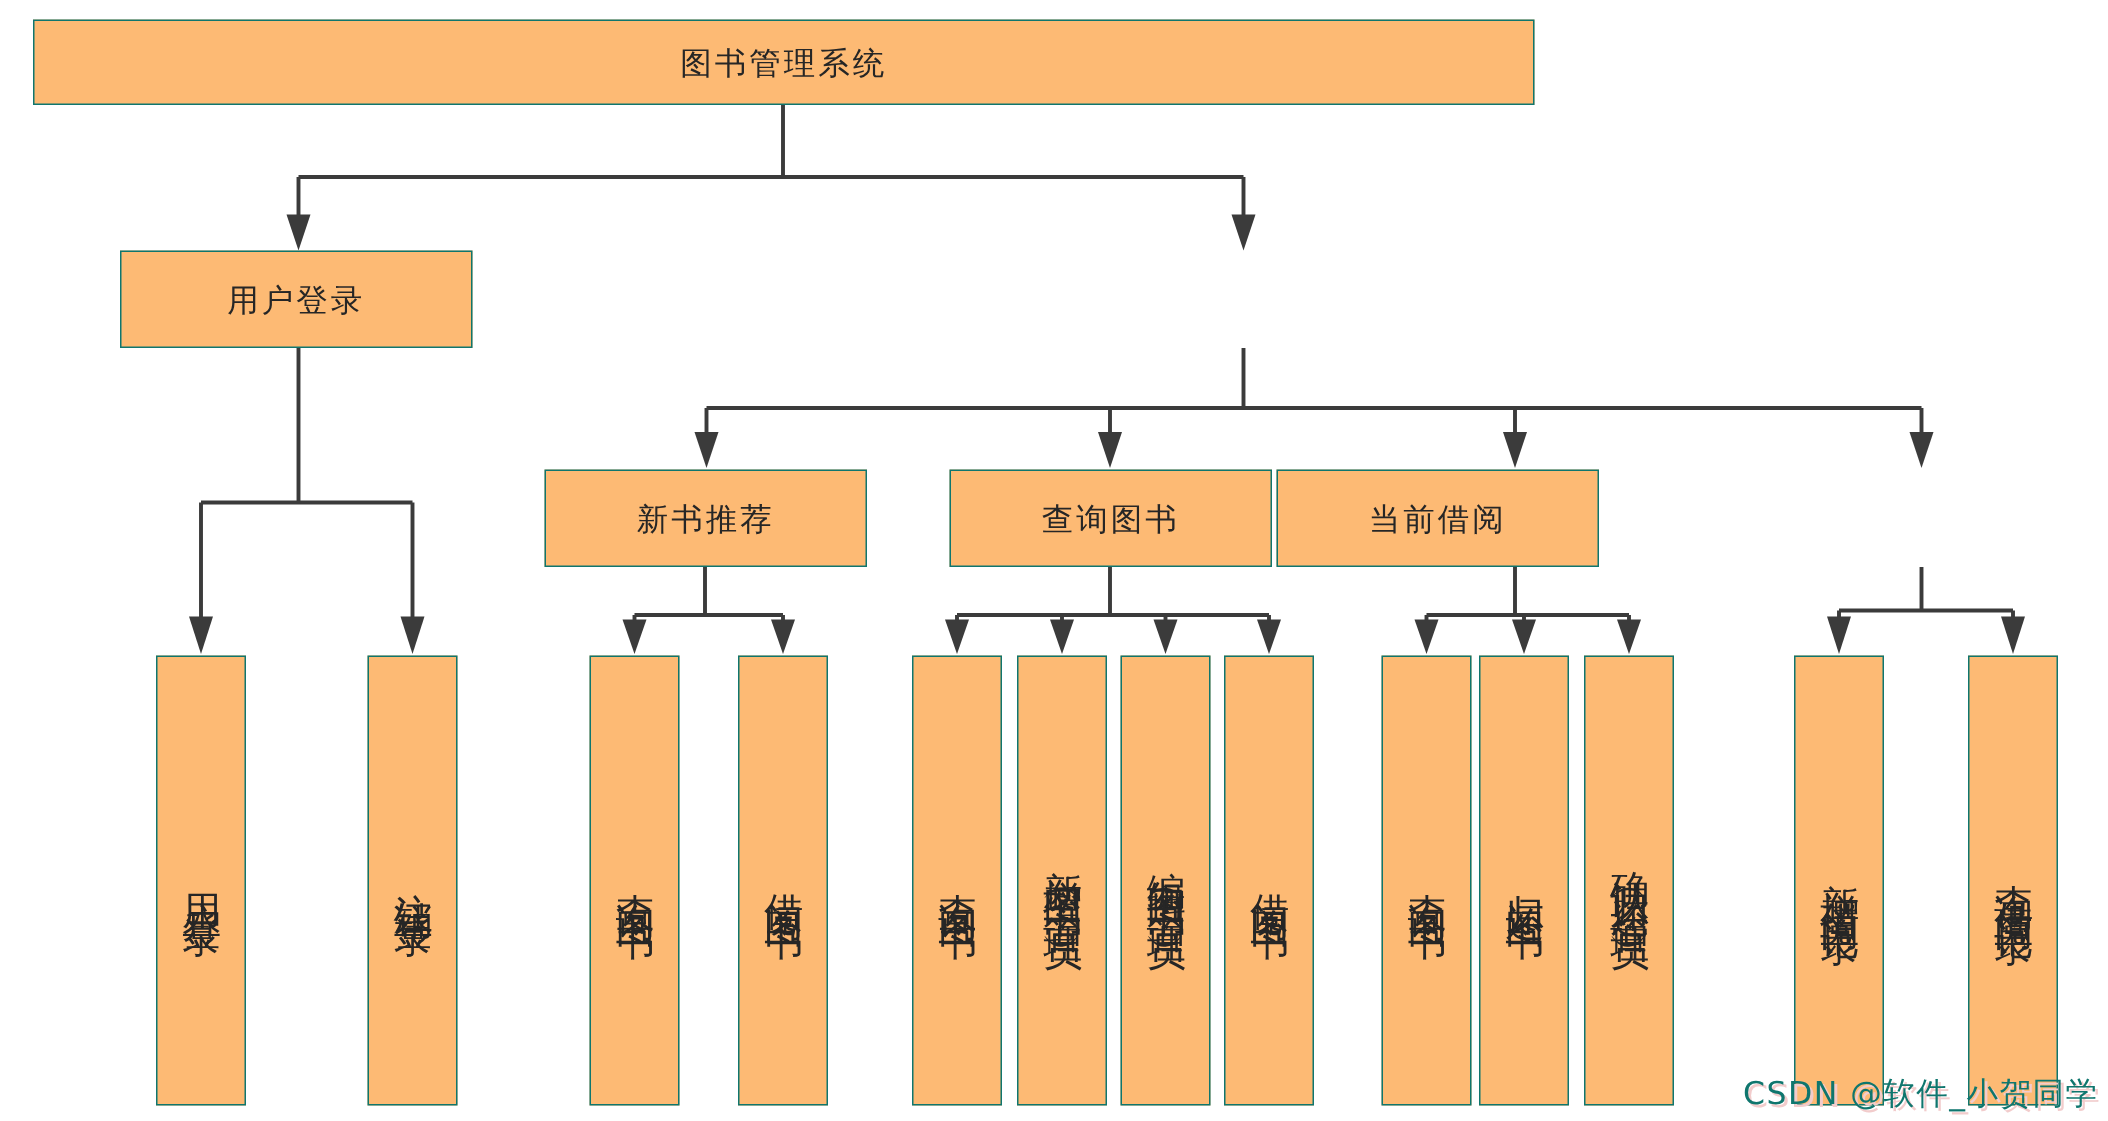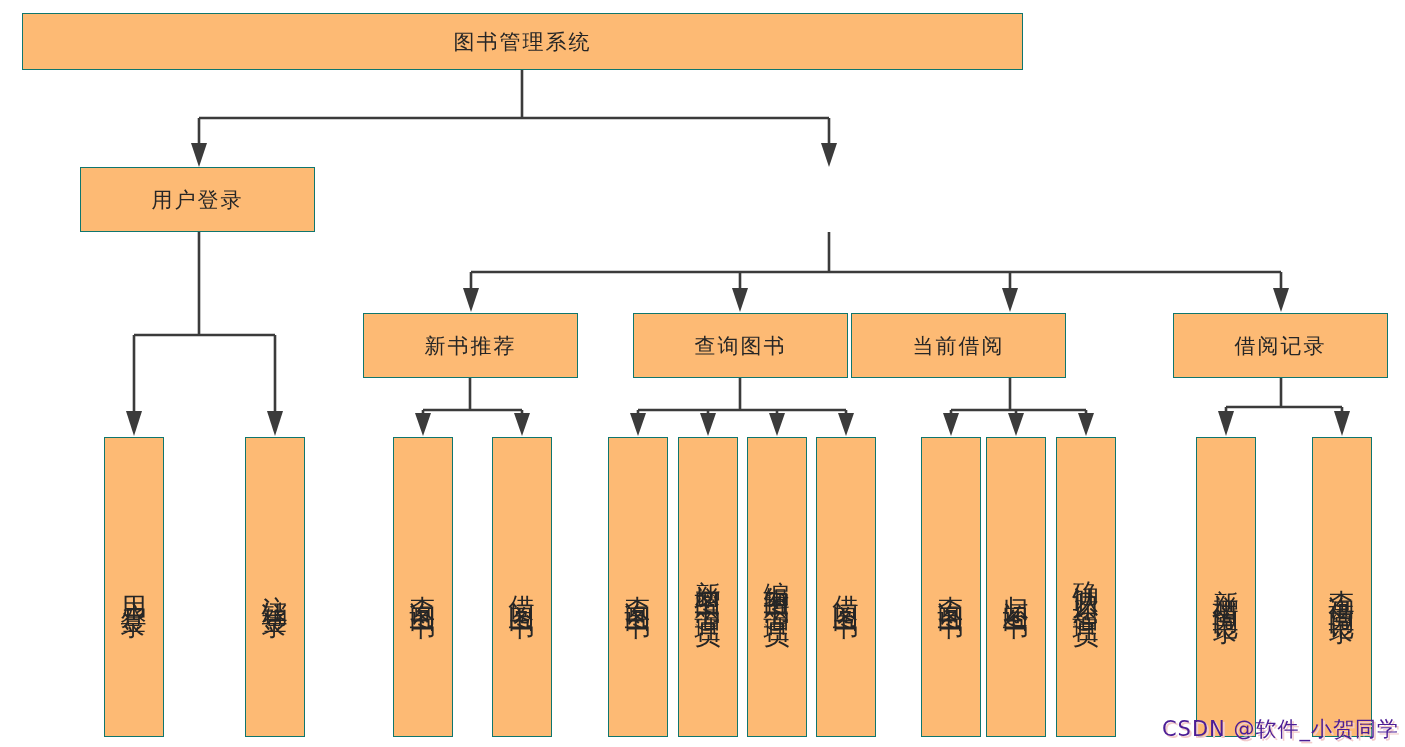--- a/index.html
+++ b/index.html
@@ -52,21 +52,21 @@
   .n-lf-8{left:921px;top:437px;width:60px;height:300px;}
   .n-lf-9{left:986px;top:437px;width:60px;height:300px;}
   .n-lf-10{left:1056px;top:437px;width:60px;height:300px;}
   .n-lf-11{left:1196px;top:437px;width:60px;height:300px;}
   .n-lf-12{left:1312px;top:437px;width:60px;height:300px;}
 
   .watermark{
     position:absolute;
     right:6px;bottom:4px;
     font-size:21px;
-    color:#4c1d95;
+    color:#0f766e;
     letter-spacing:1px;
     text-shadow:2px 2px 0 #f2cccc;
     white-space:nowrap;
   }
 </style>
 </head>
 <body>
 
 <div class="canvas">
 
@@ -130,23 +130,20 @@
 
   <div class="node hnode n-l3-0">
     <span>新书推荐</span>
   </div>
   <div class="node hnode n-l3-1">
     <span>查询图书</span>
   </div>
   <div class="node hnode n-l3-2">
     <span>当前借阅</span>
   </div>
-  <div class="node hnode n-l3-3">
-    <span>借阅记录</span>
-  </div>
 
   <div class="node vnode n-lf-0">
     <span>用户登录</span>
   </div>
   <div class="node vnode n-lf-1">
     <span>注销登录</span>
   </div>
   <div class="node vnode n-lf-2">
     <span>查询图书</span>
   </div>

